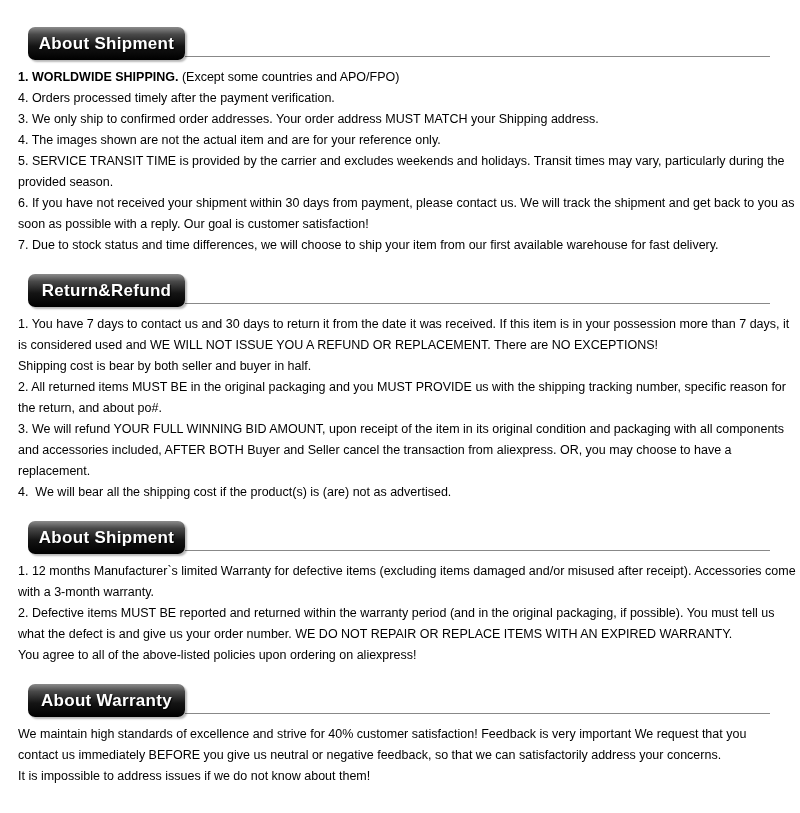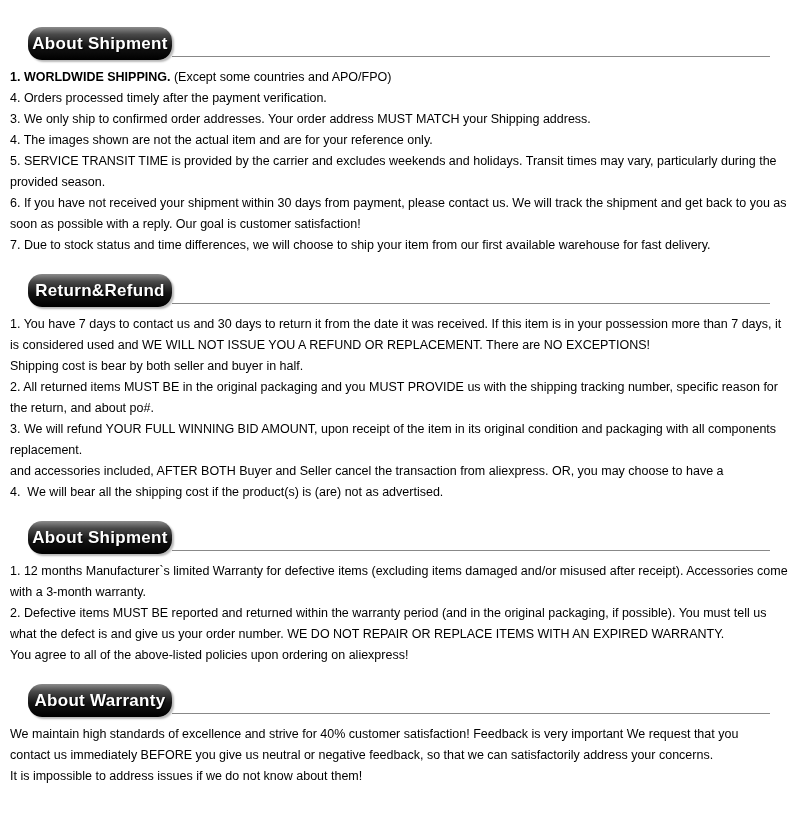--- a/index.html
+++ b/index.html
@@ -19,39 +19,39 @@
     color:var(--body-text);
     font-family:"Liberation Sans","DejaVu Sans",sans-serif;
   }
   .page{padding-top:27px;}
   .section{margin-bottom:18px;}
   .section-header{
     display:flex;align-items:flex-end;
     padding-left:28px;padding-right:30px;
   }
   .tab{
-    width:144px;height:33px;flex:0 0 auto;
-    border-radius:14px;
+    width:157px;height:33px;flex:0 0 auto;
+    border-radius:7px;
     background:linear-gradient(180deg,var(--banner-top) 0%,var(--banner-mid) 22%,#141414 58%,var(--banner-bottom) 100%);
     display:flex;align-items:center;justify-content:center;
     box-shadow:2px 2px 2px rgba(0,0,0,0.28);
     position:relative;z-index:1;
   }
   .tab-label{
     color:var(--banner-text);
     font-weight:bold;font-size:17px;letter-spacing:.3px;
     text-shadow:1px 1px 1px rgba(0,0,0,.85);
     white-space:nowrap;
   }
   .header-rule{
     flex:1;height:0;
     border-top:1px solid var(--rule);
     margin-bottom:3px;
   }
-  .section-body{padding:7px 0 0 10px;}
+  .section-body{padding:7px 0 0 18px;}
   .text-line{
     font-size:12.5px;line-height:21px;
     white-space:pre;
   }
   .seg-bold{font-weight:bold;}
 </style>
 </head>
 <body>
 
 <div class="page">
@@ -82,22 +82,22 @@
           </div>
           <div class="header-rule"></div>
         </div>
         <div class="section-body">
           <div class="text-line">1. You have 7 days to contact us and 30 days to return it from the date it was received. If this item is in your possession more than 7 days, it</div>
           <div class="text-line">is considered used and WE WILL NOT ISSUE YOU A REFUND OR REPLACEMENT. There are NO EXCEPTIONS!</div>
           <div class="text-line">Shipping cost is bear by both seller and buyer in half.</div>
           <div class="text-line">2. All returned items MUST BE in the original packaging and you MUST PROVIDE us with the shipping tracking number, specific reason for</div>
           <div class="text-line">the return, and about po#.</div>
           <div class="text-line">3. We will refund YOUR FULL WINNING BID AMOUNT, upon receipt of the item in its original condition and packaging with all components</div>
+          <div class="text-line">and accessories included, AFTER BOTH Buyer and Seller cancel the transaction from aliexpress. OR, you may choose to have a</div>
           <div class="text-line">replacement.</div>
-          <div class="text-line">and accessories included, AFTER BOTH Buyer and Seller cancel the transaction from aliexpress. OR, you may choose to have a</div>
           <div class="text-line">4.  We will bear all the shipping cost if the product(s) is (are) not as advertised.</div>
         </div>
       </div>
       <div class="section">
         <div class="section-header">
           <div class="tab">
             <span class="tab-label">About Shipment</span>
           </div>
           <div class="header-rule"></div>
         </div>

